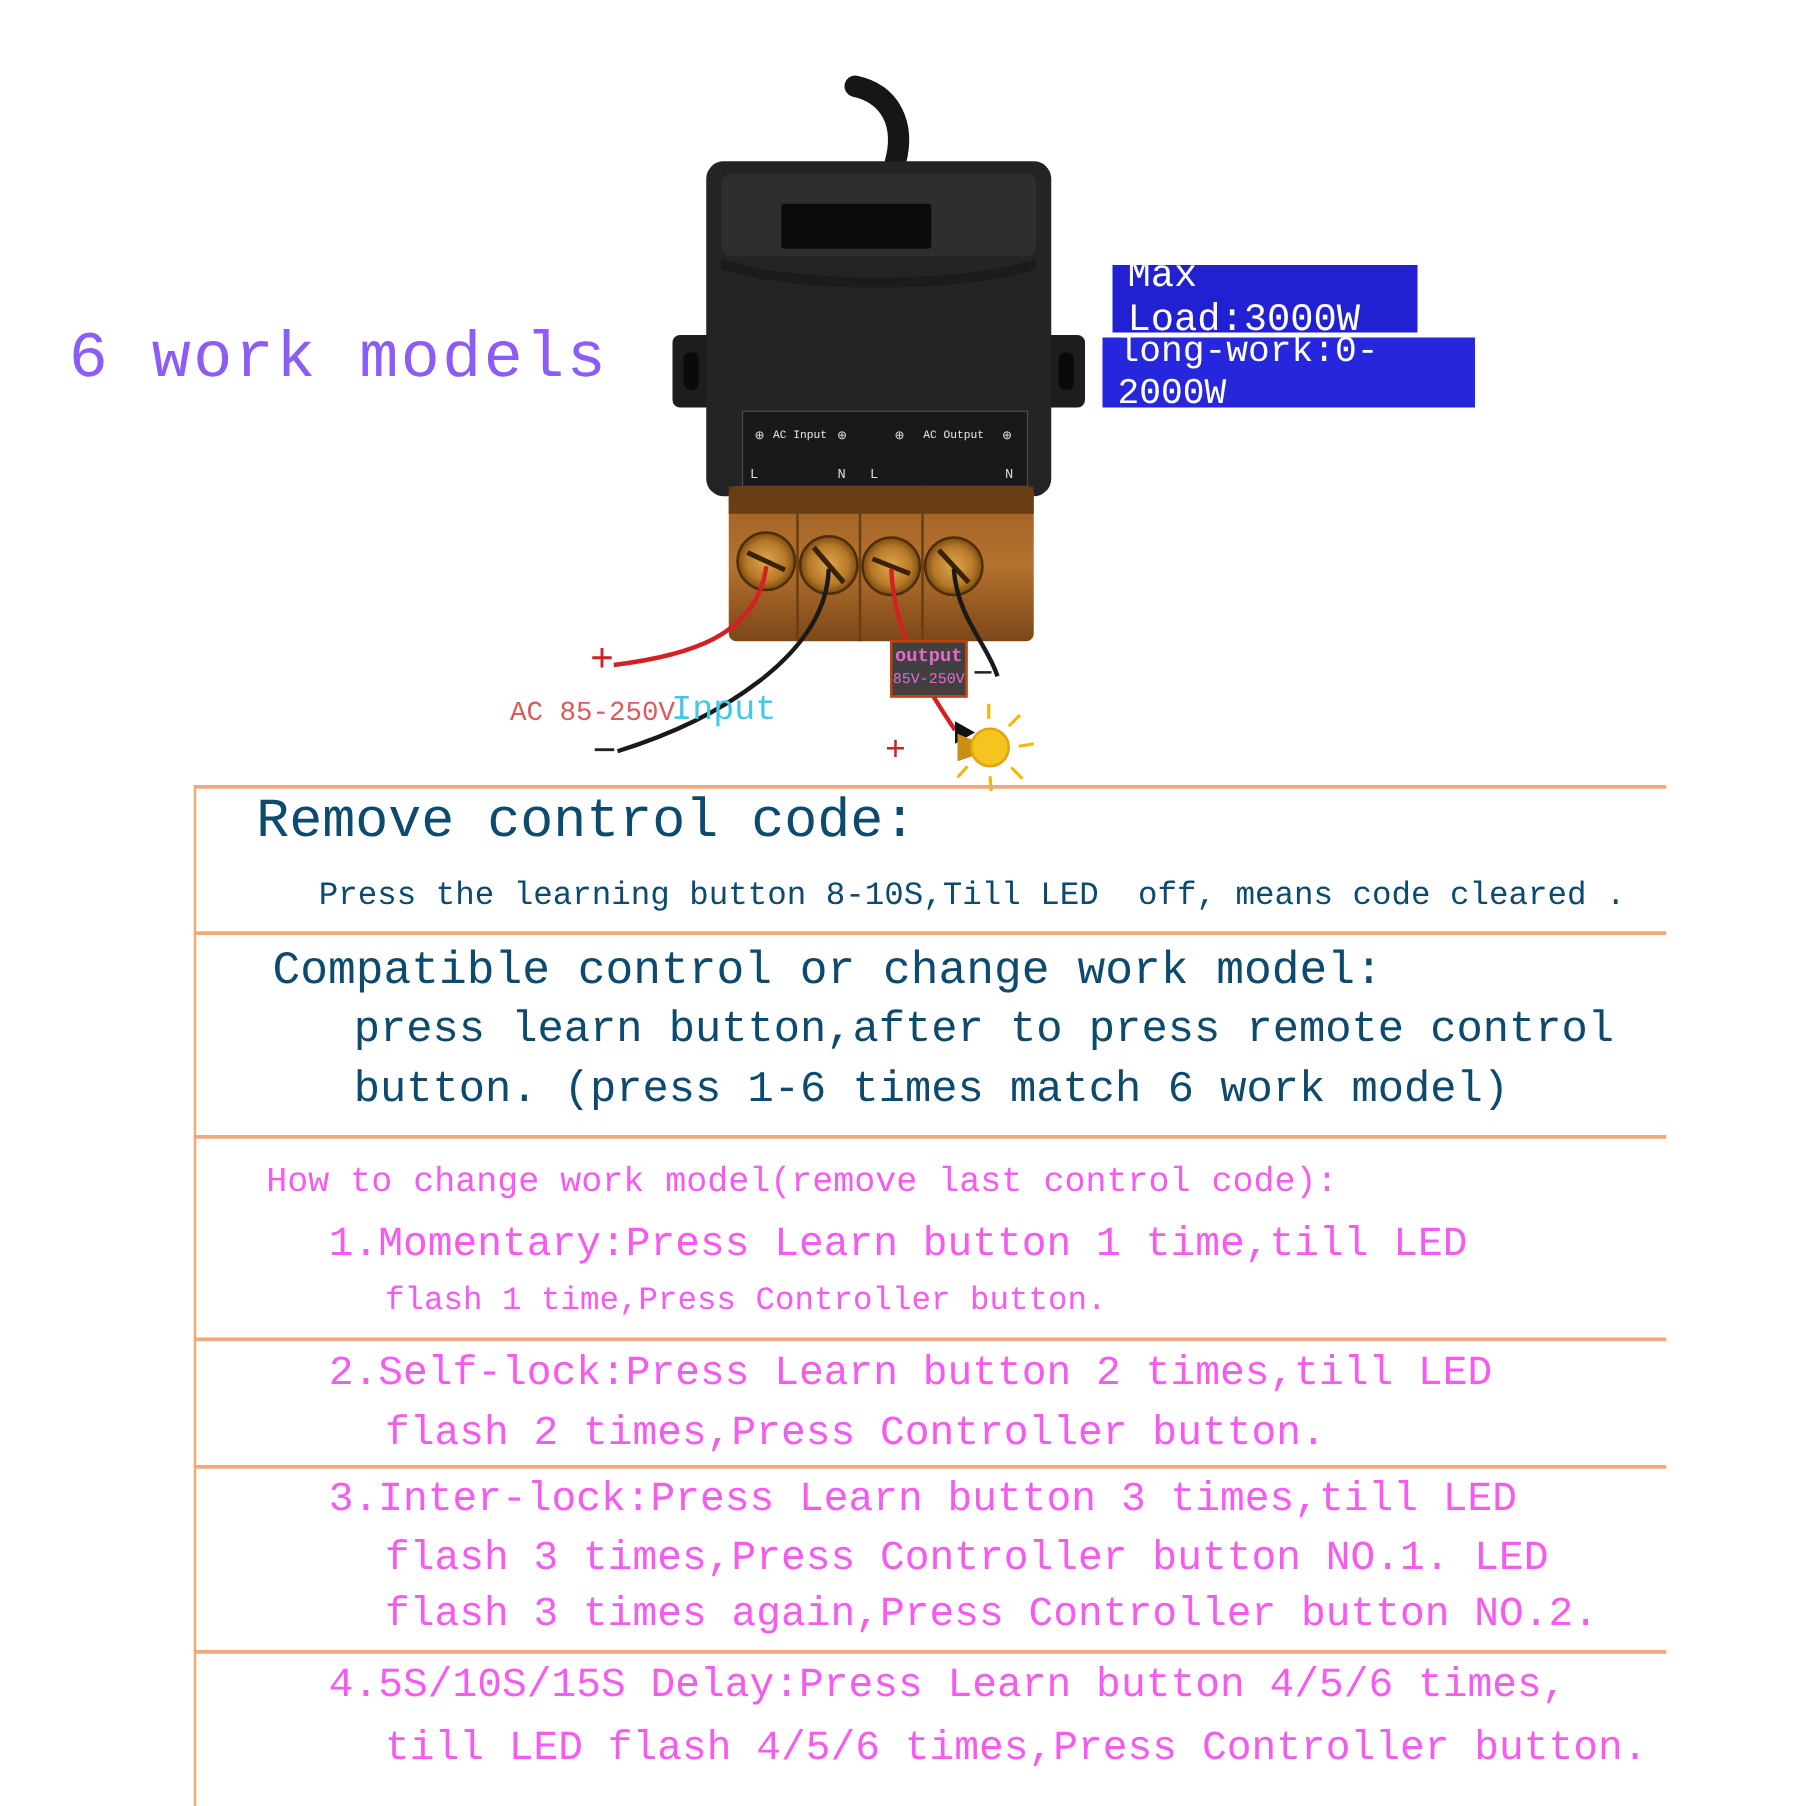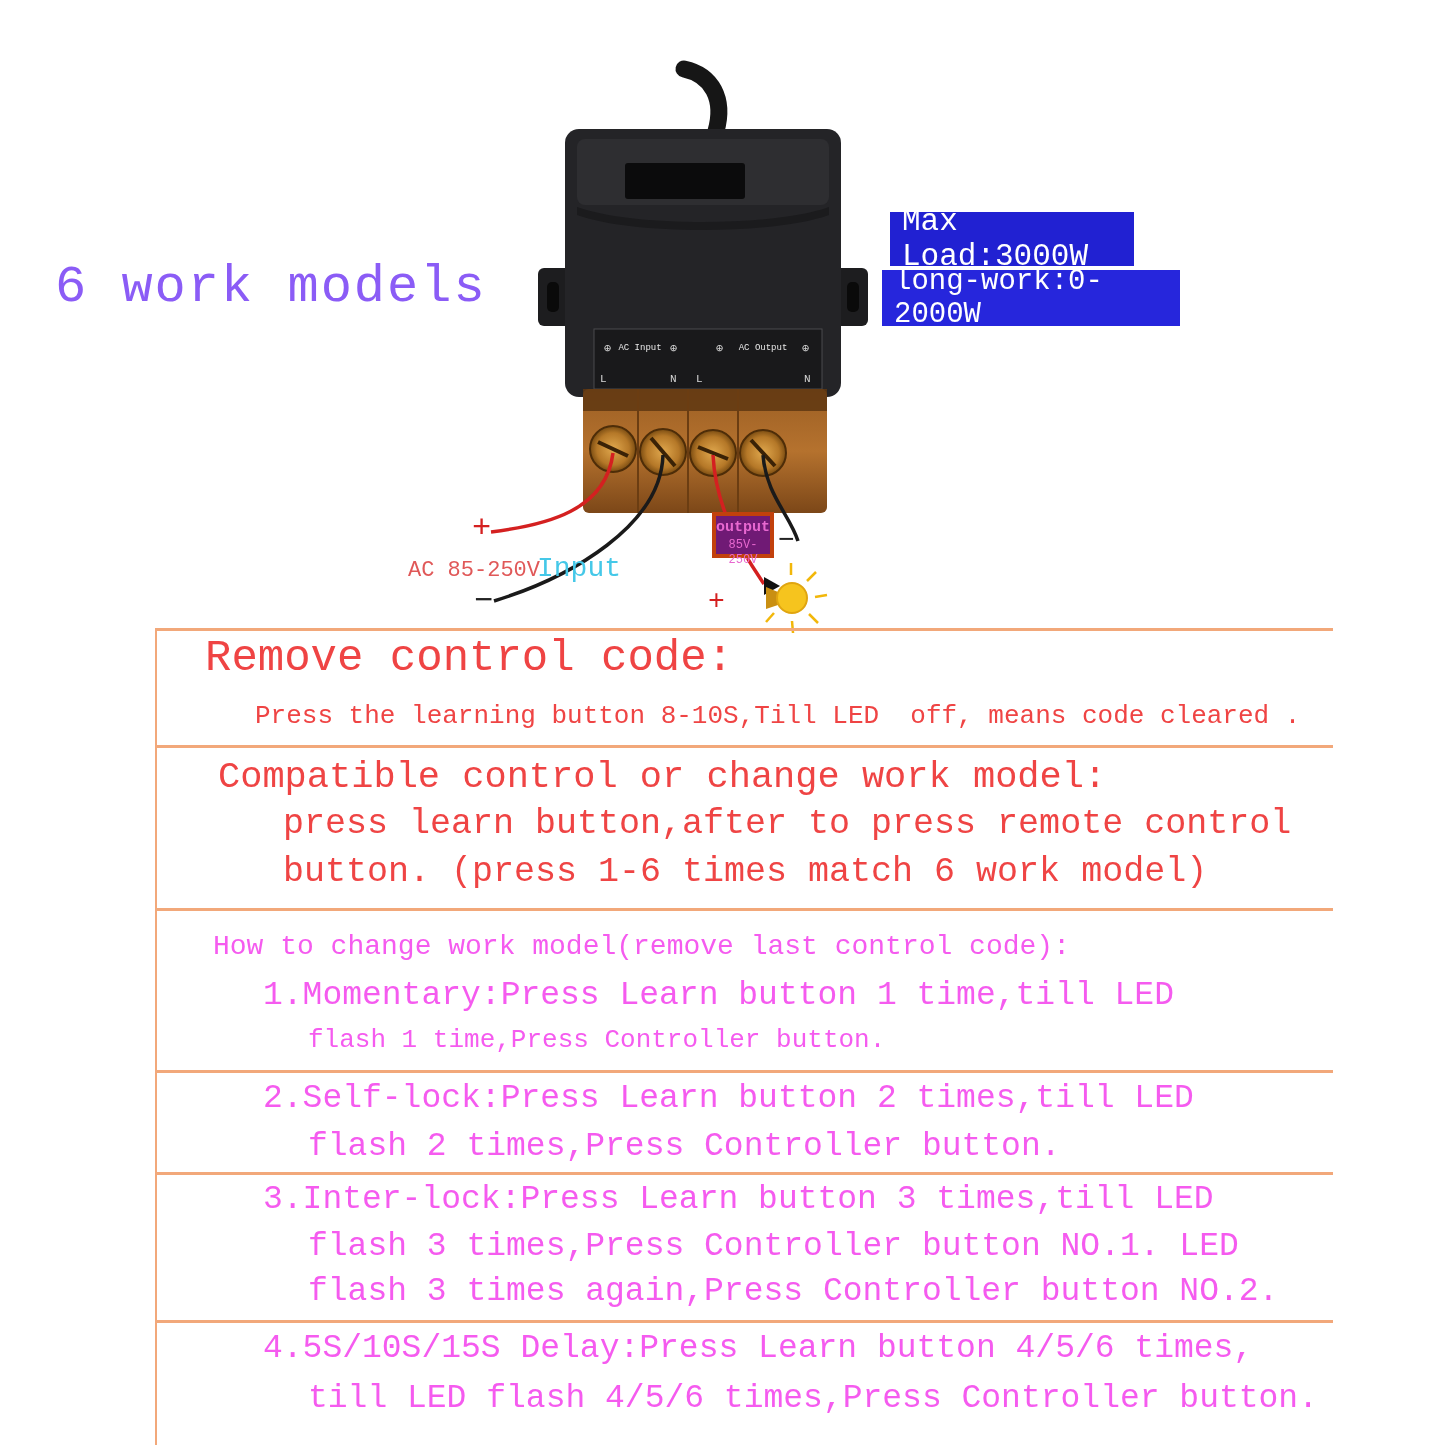--- a/index.html
+++ b/index.html
@@ -3,34 +3,34 @@
 <meta charset="utf-8">
 <style>
   html,body{margin:0;padding:0;}
   body{
     width:1445px;height:1445px;position:relative;background:#ffffff;
     font-family:"Liberation Mono","DejaVu Sans Mono",monospace;
     overflow:hidden;
   }
   .abs{position:absolute;white-space:pre;}
   .title{color:#8b5cf6;font-size:52px;letter-spacing:2px;}
-  .blue{color:#ef4444;}
+  .blue{color:#0c4a6e;}
   .mag{color:#f55bef;}
   .red{color:#d42020;}
   .dark{color:#222222;}
   .cyan{color:#45c8e8;}
   .pinkout{color:#e868d0;}
   .hr{position:absolute;height:3px;background:#f2a87a;}
   .vr{position:absolute;width:2px;background:#f2a87a;}
   .badge{
     position:absolute;background:#2121d2;color:#ffffff;
     display:flex;align-items:center;padding-left:12px;box-sizing:border-box;
   }
   .outbox{
-    position:absolute;background:#701a75;border:4px solid #c2410c;
+    position:absolute;background:#404040;border:2px solid #c2410c;
     text-align:center;line-height:1.25;padding-top:3px;box-sizing:border-box;
   }
   .pnl{font-size:12px;fill:#cfcfcf;font-family:"Liberation Mono",monospace;}
   .pnl2{font-size:9px;fill:#e6e6e6;font-family:"Liberation Mono",monospace;}
   .pnl3{font-size:11px;fill:#d8d8d8;font-family:"Liberation Mono",monospace;}
 </style>
 </head>
 <body>
 
 <div class="abs title" style="left:55px;top:258px;">6 work models</div>

